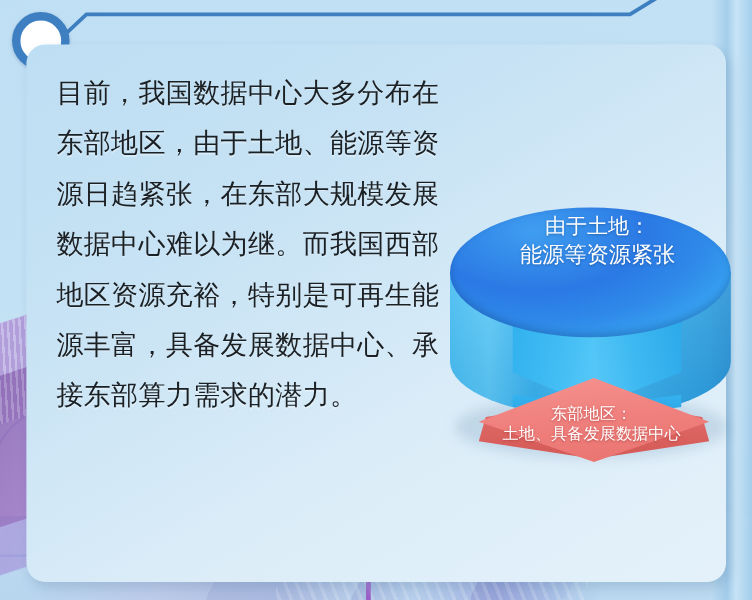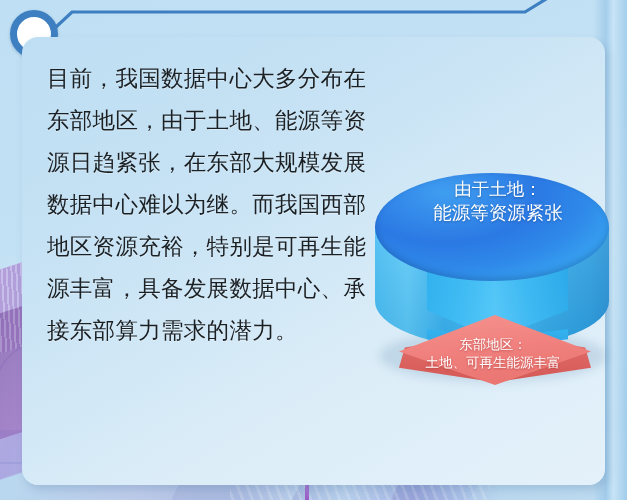--- a/index.html
+++ b/index.html
@@ -103,21 +103,21 @@
   .wedge-top{position:absolute;left:0;top:0;width:192px;height:70px;
     background:linear-gradient(175deg,#f5938f 0%,#f0817e 45%,#e9736f 100%);
     clip-path:polygon(50% 0%,100% 52%,50% 100%,0% 52%);}
 
   .pie-label{position:absolute;text-align:center;color:#ffffff;line-height:1.25;
     font-family:"DejaVu Sans","Liberation Sans",sans-serif;
     text-shadow:0 1px 2px rgba(20,60,110,.45);}
   .label-west{left:40px;top:14px;width:182px;font-size:17.5px;}
   .label-east{left:26px;top:172px;width:200px;color:#ffffff;
     text-shadow:0 1px 2px rgba(150,40,40,.55);}
-  .label-east .l1{font-size:13.5px;font-family:Liberation Serif, serif;}
+  .label-east .l1{font-size:13.5px;}
   .label-east .l2{font-size:13.5px;}
   .lw1{font-size:17.5px;}
   .lw2{font-size:18.5px;}
 </style>
 </head>
 <body>
 
 <div id="stage">
 
   <div class="bg-art">
@@ -164,19 +164,19 @@
         <div class="lw2">能源等资源紧张</div>
       </div>
 
       <div class="wedge">
         <div class="wedge-side"></div>
         <div class="wedge-top"></div>
       </div>
 
       <div class="pie-label label-east">
         <div class="l1">东部地区：</div>
-        <div class="l2">土地、可再生能源丰富</div>
+        <div class="l2">土地、具备发展数据中心</div>
       </div>
 
     </div>
   </div>
 
 </div>
 
 </body></html>

